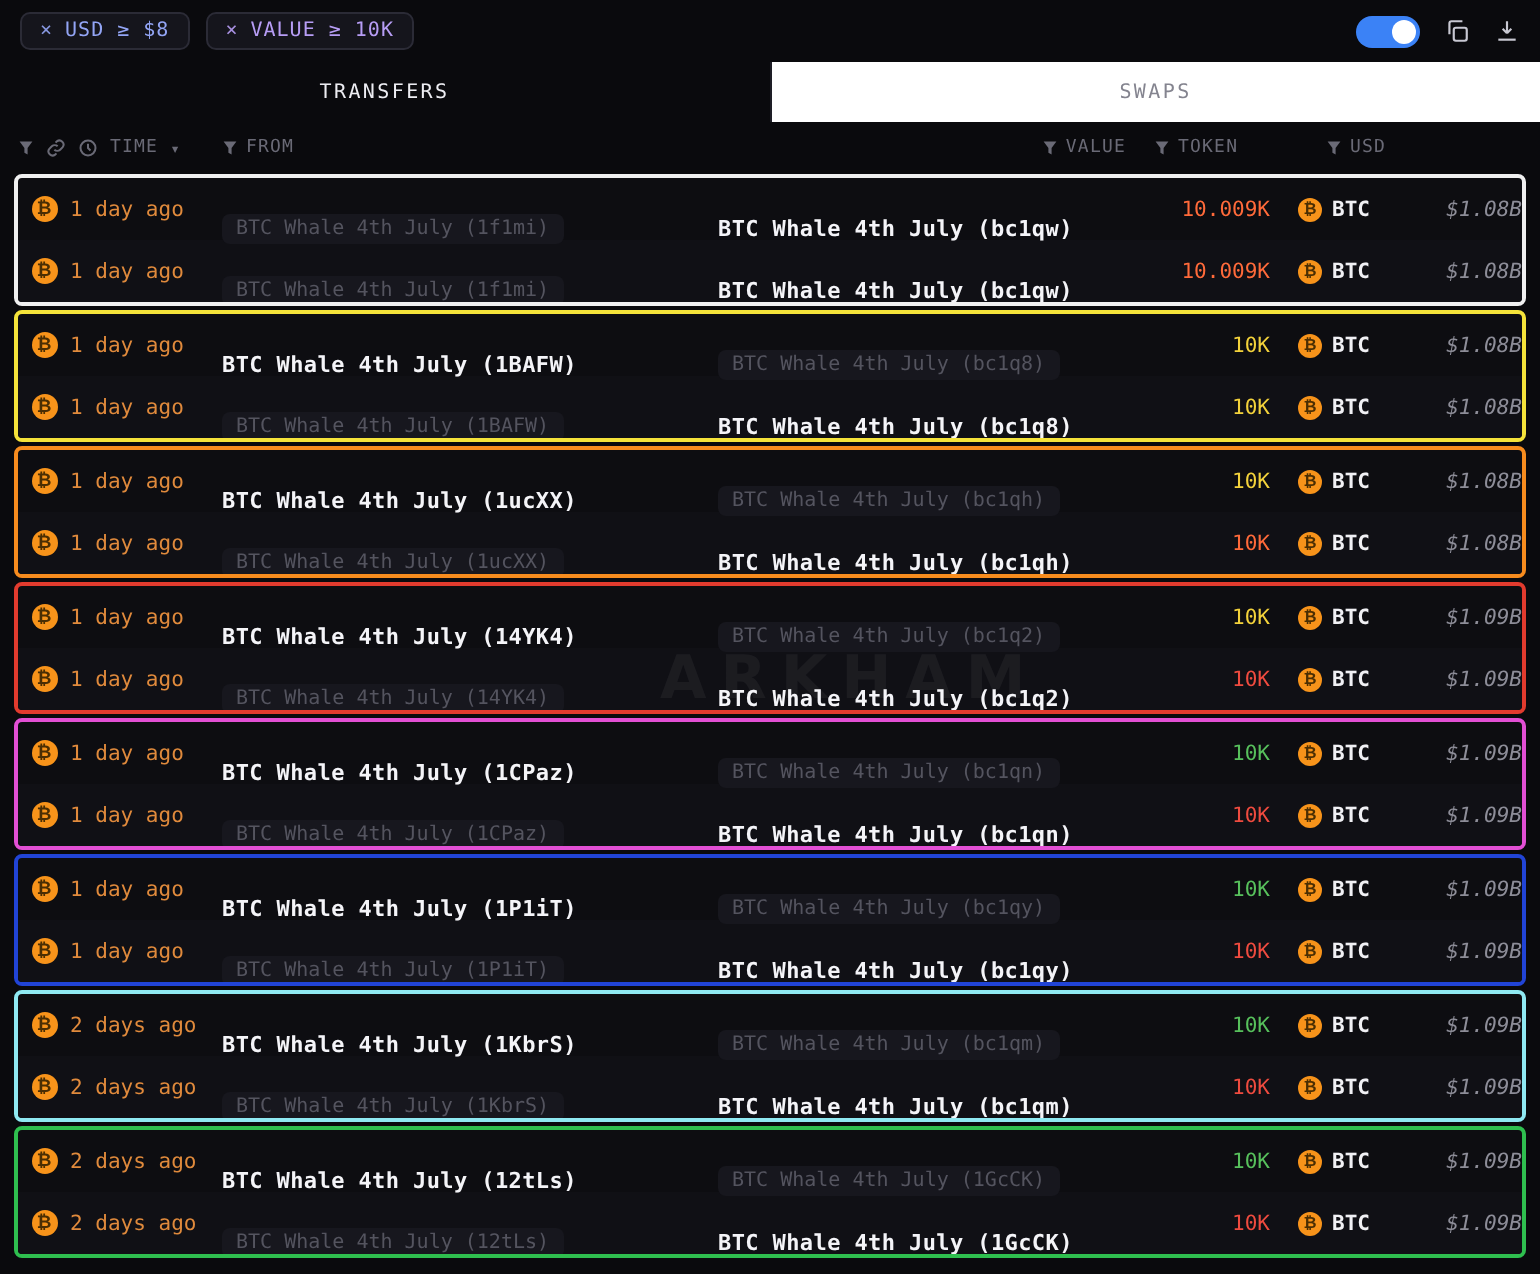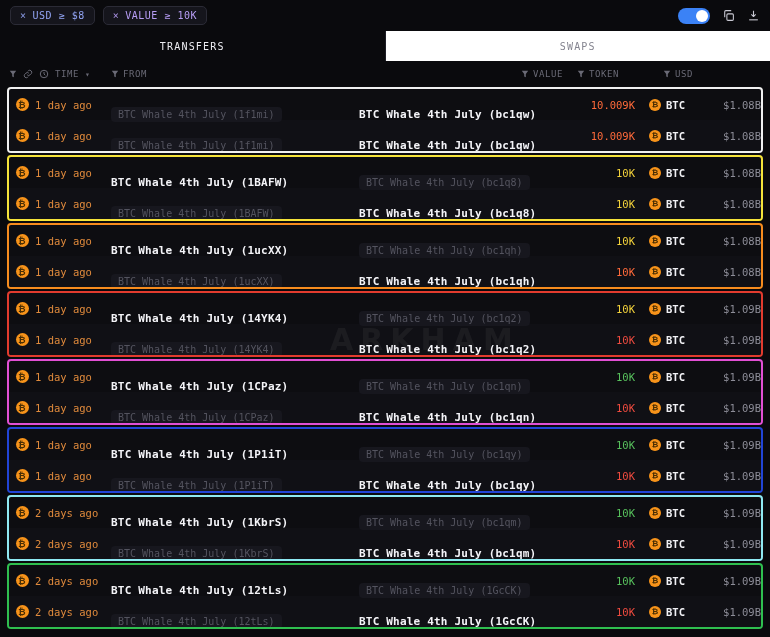--- a/index.html
+++ b/index.html
@@ -62,21 +62,21 @@
   .c-time { color:#e08a3c; font-size:10.5px; }
   .c-from, .c-to { overflow:hidden; white-space:nowrap;margin-top:20px; }
   .entity { display:inline-block; white-space:nowrap; }
   .entity.bright { color:#f4f4f8; font-weight:bold; letter-spacing:.2px; }
   .entity.dim {
     background:#17171e; color:#54545f; border-radius:4px;
     padding:2px 7px; font-size:10px;
   }
   .c-value { text-align:right; padding-right:6px; font-size:10.5px; }
   .c-token { display:flex; align-items:center; gap:5px; padding-left:8px; color:#f0f0f4; font-weight:bold; font-size:10.5px; }
-  .c-usd { text-align:right; color:#8d8d98; font-size:10.5px; }
+  .c-usd { text-align:right; color:#8d8d98; font-size:10.5px;font-style:italic; }
   
   .watermark {
     position:absolute; left:330px; top:322px;
     font-size:30px; letter-spacing:7px; color:rgba(255,255,255,0.05);
     font-weight:bold; pointer-events:none;
     font-family:"DejaVu Sans","Liberation Sans",sans-serif;
   }
 </style>
 </head>
 <body>

